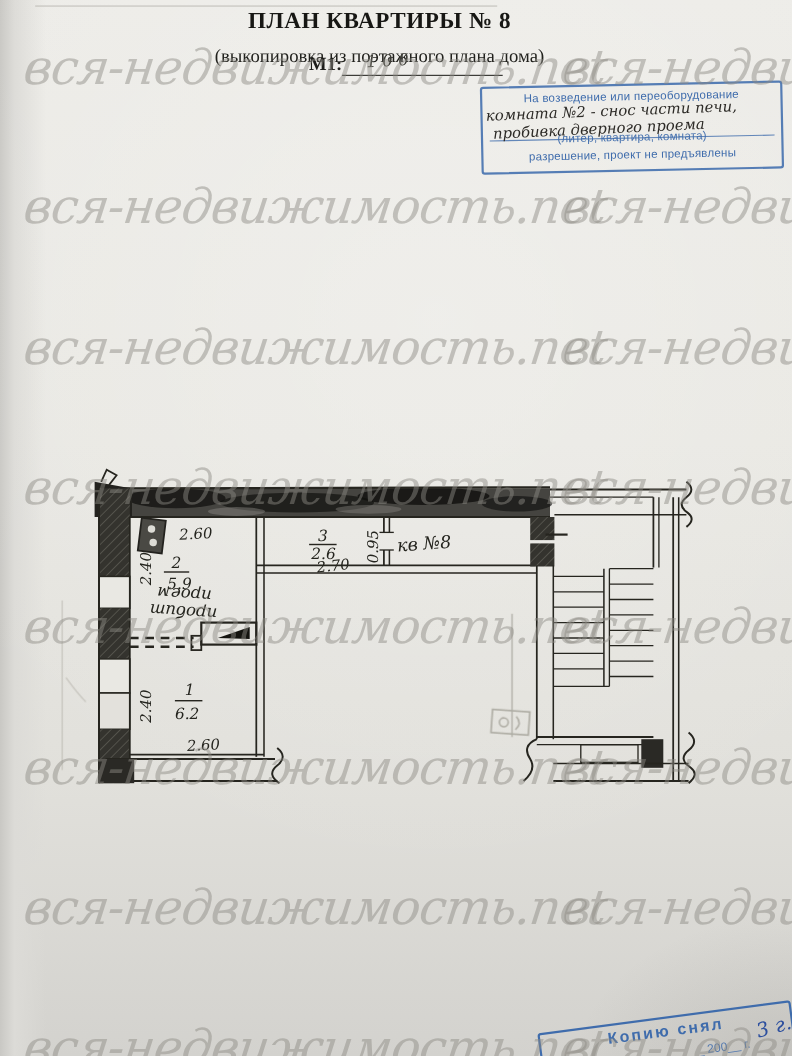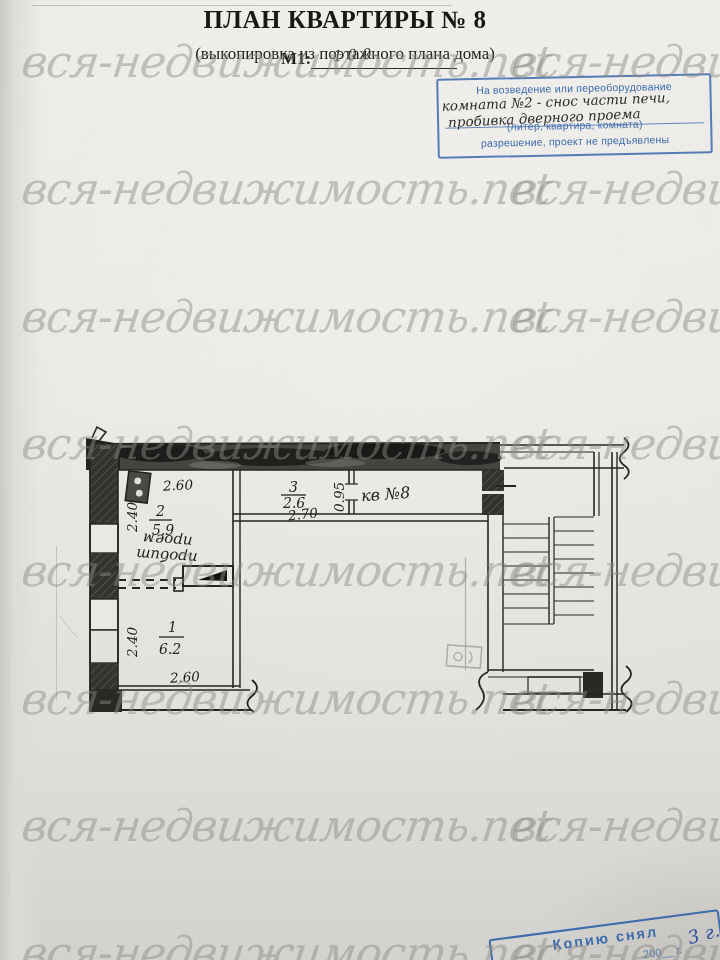--- a/index.html
+++ b/index.html
@@ -9,21 +9,21 @@
     background:
       radial-gradient(40% 22% at 100% 102%, rgba(110,108,102,.18), rgba(0,0,0,0) 70%),
       radial-gradient(120% 90% at 55% 30%, rgba(255,255,255,.22), rgba(0,0,0,0) 60%),
       linear-gradient(90deg, #c9c8c4 0px, #dcdbd7 13px, rgba(0,0,0,0) 42px),
       linear-gradient(180deg, #edece8 0%, #e9e8e3 42%, #e1e0db 74%, #d3d2ce 100%);
   }
   .edge-line{position:absolute;top:5px;left:32px;width:420px;height:1px;background:#b6b4af;opacity:.8;}
 
   
   .title-block{position:absolute;top:6px;left:0;width:690px;text-align:center;}
-  .doc-title{font-size:25px;font-weight:bold;letter-spacing:.5px;color:#171714;}
+  .doc-title{font-size:21px;font-weight:bold;letter-spacing:.5px;color:#171714;}
   .doc-subtitle{font-size:17px;margin-top:10px;color:#21211d;}
   .scale-row{position:absolute;top:49px;left:281px;font-size:17px;font-weight:bold;text-align:right;}
   .scale-line{display:inline-block;width:146px;border-bottom:1.8px solid #2a2a26;height:15px;vertical-align:bottom;}
   .scale-value{
     position:absolute;left:52px;top:-3px;font-family:"DejaVu Serif",serif;font-style:italic;
     font-weight:normal;font-size:15px;letter-spacing:5px;color:#3c3c36;transform:rotate(-3deg);
   }
 
   
   .wm-layer{position:absolute;inset:0;z-index:40;pointer-events:none;}

